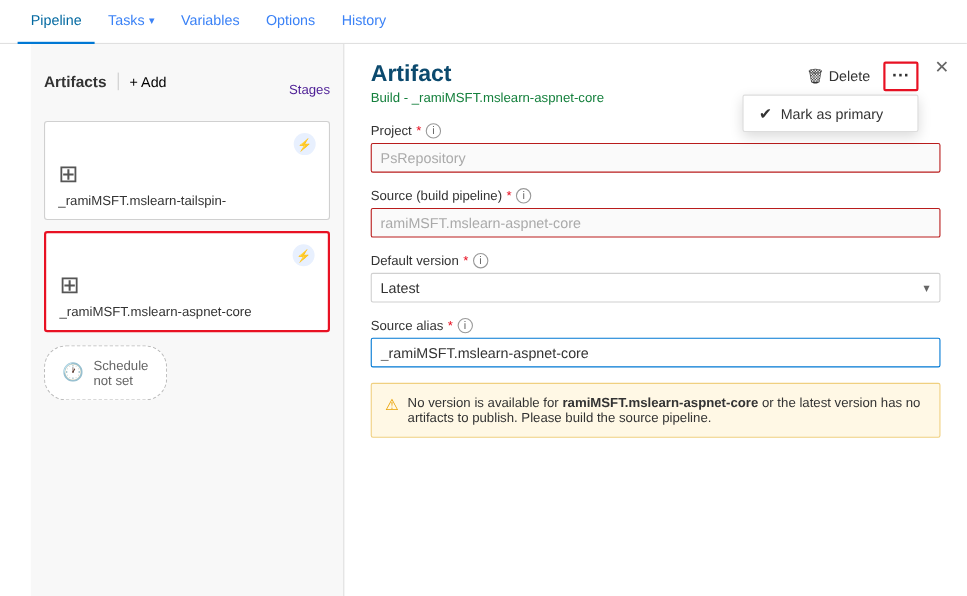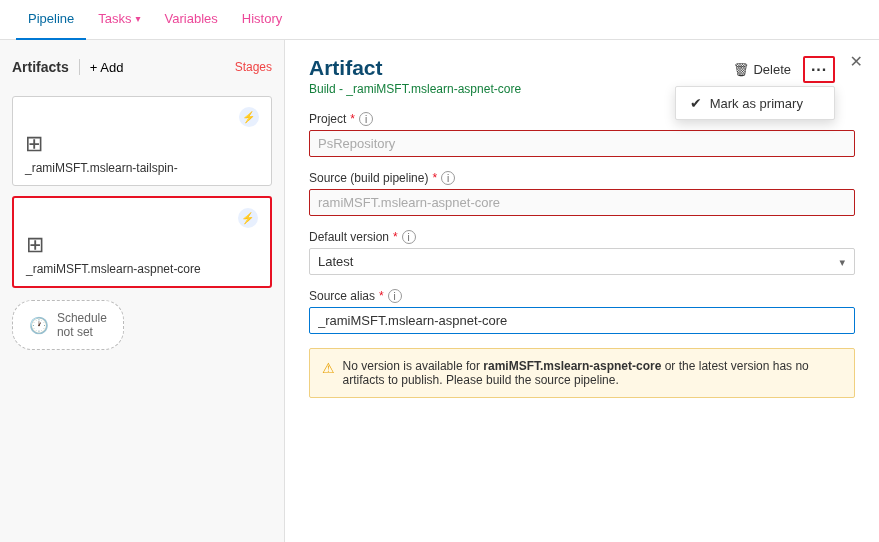--- a/index.html
+++ b/index.html
@@ -14,33 +14,34 @@
       height: 40px;
       background: #fff;
     }
     .nav-item {
       padding: 0 12px;
       height: 40px;
       display: flex;
       align-items: center;
       cursor: pointer;
       font-size: 13px;
-      color: #ec4899;
+      color: #3b82f6;
       border-bottom: 2px solid transparent;
     }
     .nav-item.active {
       color: #0369a1;
       border-bottom: 2px solid #0078d4;
     }
     .nav-item .caret { margin-left: 4px; font-size: 10px; }
 
     
     .main-layout {
       display: flex;
       height: calc(542px - 40px);
+      padding-left: 28px;
     }
 
     
     .left-panel {
       width: 285px;
       border-right: 1px solid #e0e0e0;
       background: #f8f8f8;
       padding: 12px;
       overflow-y: auto;
       flex-shrink: 0;
@@ -112,23 +113,23 @@
     .card-name {
       font-size: 12px;
       color: #333;
       text-align: left;
       word-break: break-word;
     }
 
     
     .stages-label {
       font-size: 12px;
-      color: #ef4444;
+      color: #4c1d95;
       padding: 4px 0 8px 0;
-      margin-top: 4px;
+      margin-top: 18px;
     }
 
     
     .schedule-card {
       background: #fff;
       border: 1px dashed #bbb;
       border-radius: 20px;
       padding: 10px 16px;
       display: flex;
       align-items: center;
@@ -316,20 +317,23 @@
     <span>Pipeline</span>
   </div>
   <div class="nav-item">
     <span>Tasks</span>
     <span class="caret">▾</span>
   </div>
   <div class="nav-item">
     <span>Variables</span>
   </div>
   <div class="nav-item">
+    <span>Options</span>
+  </div>
+  <div class="nav-item">
     <span>History</span>
   </div>
 </div>
 
 <div class="main-layout">
 
   <div class="left-panel">
     <div class="artifacts-header">
       <span class="artifacts-title">Artifacts</span>
       <div class="divider-v"></div>

